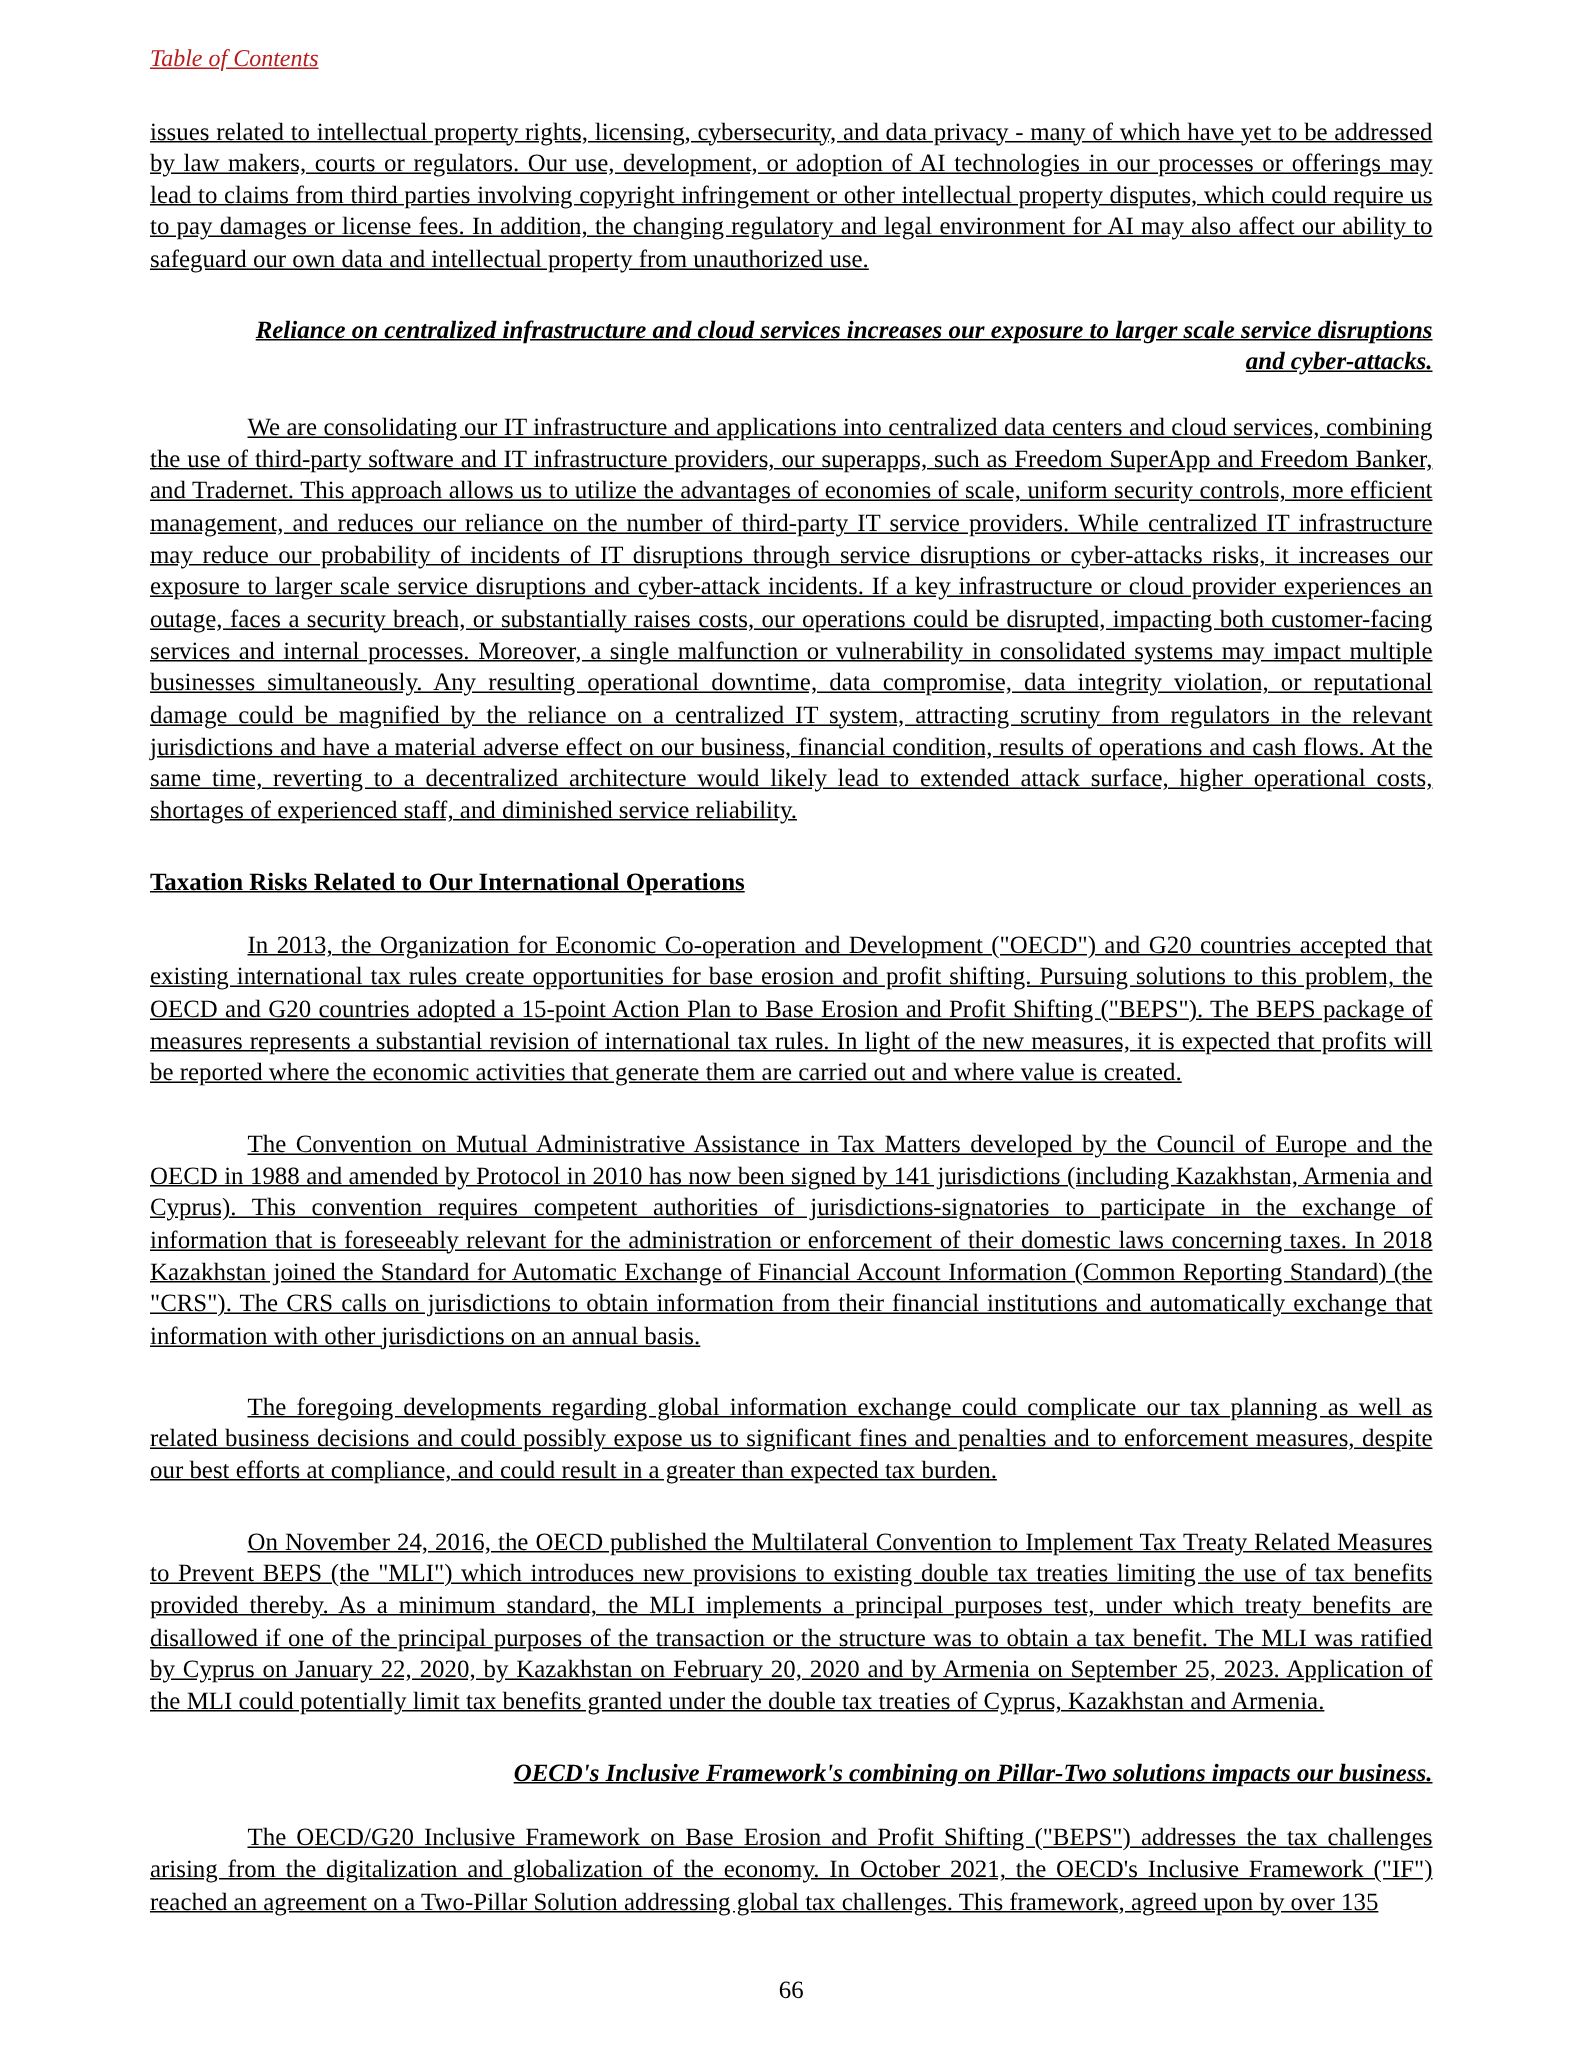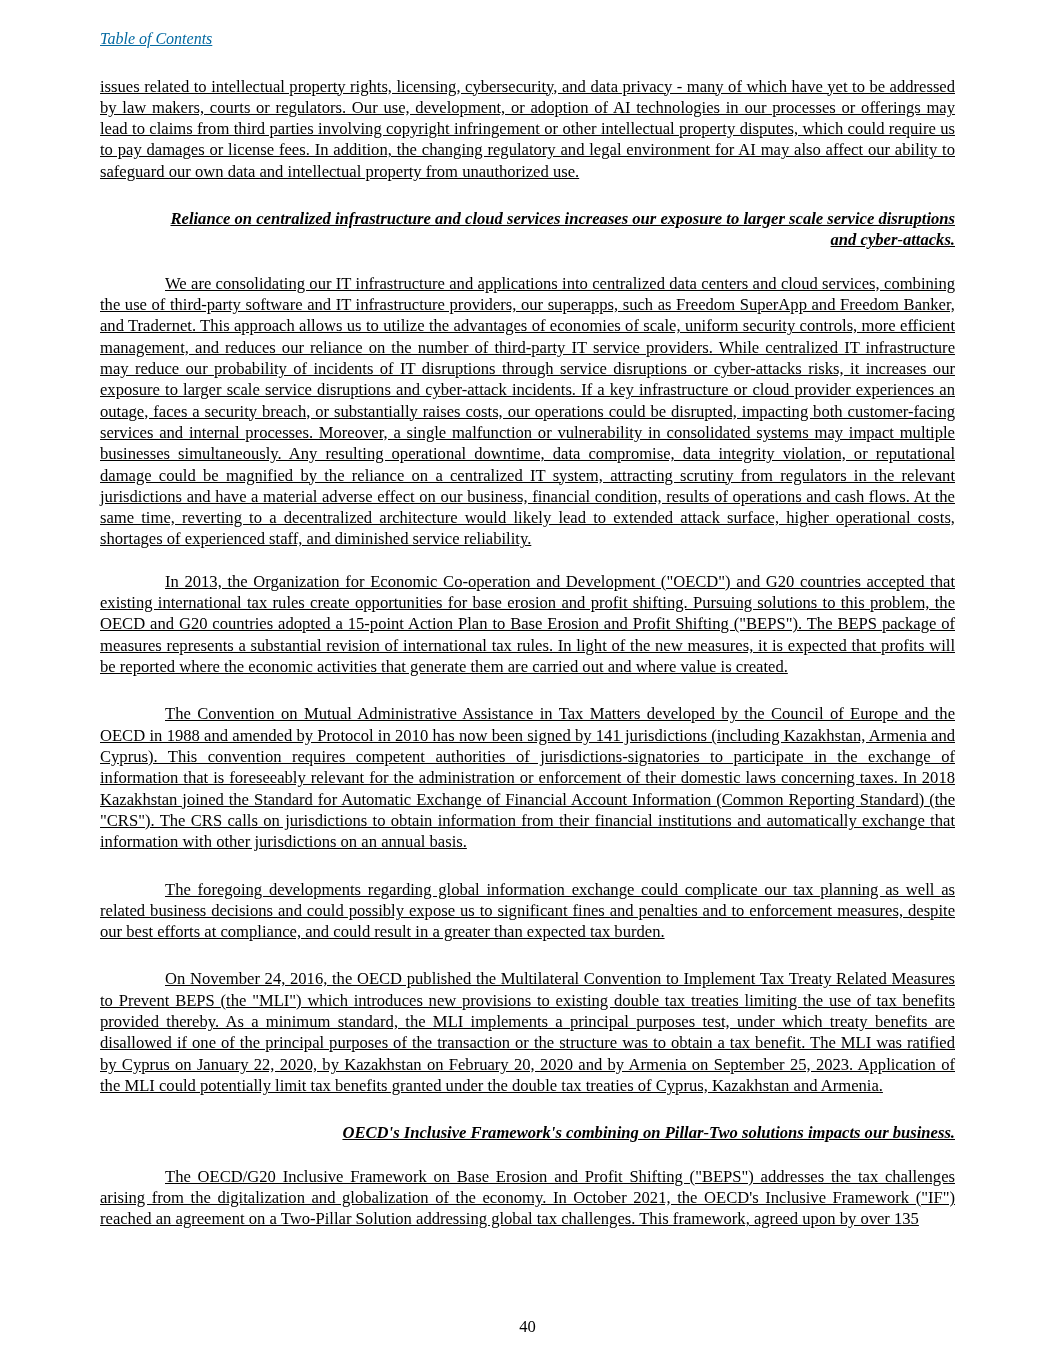--- a/index.html
+++ b/index.html
@@ -16,21 +16,21 @@
     line-height: 1.285;
     position: relative;
     overflow: hidden;
   }
   .page {
     box-sizing: border-box;
     padding: 28px 100px 0 100px;
   }
   .toc-link {
     display: inline-block;
-    color: #0369a1;
+    color: #b91c1c;
     font-style: italic;
     text-decoration: underline;
     font-size: 16px;
     margin-bottom: 26px;
     cursor: pointer;
   }
   .block {
     text-align: justify;
     margin: 0 0 21px 0;
     text-decoration: underline;
@@ -67,29 +67,30 @@
 <div class="page">
 
   <a class="toc-link">Table of Contents</a>
 
   <div class="block">issues related to intellectual property rights, licensing, cybersecurity, and data privacy - many of which have yet to be addressed by law makers, courts or regulators. Our use, development, or adoption of AI technologies in our processes or offerings may lead to claims from third parties involving copyright infringement or other intellectual property disputes, which could require us to pay damages or license fees. In addition, the changing regulatory and legal environment for AI may also affect our ability to safeguard our own data and intellectual property from unauthorized use.</div>
 
   <div class="block indent h-bold-italic">Reliance on centralized infrastructure and cloud services increases our exposure to larger scale service disruptions and cyber-attacks.</div>
 
   <div class="block indent">We are consolidating our IT infrastructure and applications into centralized data centers and cloud services, combining the use of third-party software and IT infrastructure providers, our superapps, such as Freedom SuperApp and Freedom Banker, and Tradernet. This approach allows us to utilize the advantages of economies of scale, uniform security controls, more efficient management, and reduces our reliance on the number of third-party IT service providers. While centralized IT infrastructure may reduce our probability of incidents of IT disruptions through service disruptions or cyber-attacks risks, it increases our exposure to larger scale service disruptions and cyber-attack incidents. If a key infrastructure or cloud provider experiences an outage, faces a security breach, or substantially raises costs, our operations could be disrupted, impacting both customer-facing services and internal processes. Moreover, a single malfunction or vulnerability in consolidated systems may impact multiple businesses simultaneously. Any resulting operational downtime, data compromise, data integrity violation, or reputational damage could be magnified by the reliance on a centralized IT system, attracting scrutiny from regulators in the relevant jurisdictions and have a material adverse effect on our business, financial condition, results of operations and cash flows. At the same time, reverting to a decentralized architecture would likely lead to extended attack surface, higher operational costs, shortages of experienced staff, and diminished service reliability.</div>
 
+  <div class="block h-bold">Taxation Risks Related to Our International Operations</div>
 
 
   <div class="block indent spaced">In 2013, the Organization for Economic Co-operation and Development ("OECD") and G20 countries accepted that existing international tax rules create opportunities for base erosion and profit shifting. Pursuing solutions to this problem, the OECD and G20 countries adopted a 15-point Action Plan to Base Erosion and Profit Shifting ("BEPS"). The BEPS package of measures represents a substantial revision of international tax rules. In light of the new measures, it is expected that profits will be reported where the economic activities that generate them are carried out and where value is created.</div>
 
   <div class="block indent spaced">The Convention on Mutual Administrative Assistance in Tax Matters developed by the Council of Europe and the OECD in 1988 and amended by Protocol in 2010 has now been signed by 141 jurisdictions (including Kazakhstan, Armenia and Cyprus). This convention requires competent authorities of jurisdictions-signatories to participate in the exchange of information that is foreseeably relevant for the administration or enforcement of their domestic laws concerning taxes. In 2018 Kazakhstan joined the Standard for Automatic Exchange of Financial Account Information (Common Reporting Standard) (the "CRS"). The CRS calls on jurisdictions to obtain information from their financial institutions and automatically exchange that information with other jurisdictions on an annual basis.</div>
 
   <div class="block indent spaced">The foregoing developments regarding global information exchange could complicate our tax planning as well as related business decisions and could possibly expose us to significant fines and penalties and to enforcement measures, despite our best efforts at compliance, and could result in a greater than expected tax burden.</div>
 
   <div class="block indent">On November 24, 2016, the OECD published the Multilateral Convention to Implement Tax Treaty Related Measures to Prevent BEPS (the "MLI") which introduces new provisions to existing double tax treaties limiting the use of tax benefits provided thereby. As a minimum standard, the MLI implements a principal purposes test, under which treaty benefits are disallowed if one of the principal purposes of the transaction or the structure was to obtain a tax benefit. The MLI was ratified by Cyprus on January 22, 2020, by Kazakhstan on February 20, 2020 and by Armenia on September 25, 2023. Application of the MLI could potentially limit tax benefits granted under the double tax treaties of Cyprus, Kazakhstan and Armenia.</div>
 
   <div class="block indent h-bold-italic">OECD's Inclusive Framework's combining on Pillar-Two solutions impacts our business.</div>
 
   <div class="block indent">The OECD/G20 Inclusive Framework on Base Erosion and Profit Shifting ("BEPS") addresses the tax challenges arising from the digitalization and globalization of the economy. In October 2021, the OECD's Inclusive Framework ("IF") reached an agreement on a Two-Pillar Solution addressing global tax challenges. This framework, agreed upon by over 135</div>
 
 </div>
 
-<div class="page-number">40</div>
+<div class="page-number">66</div>
 
 </body></html>

